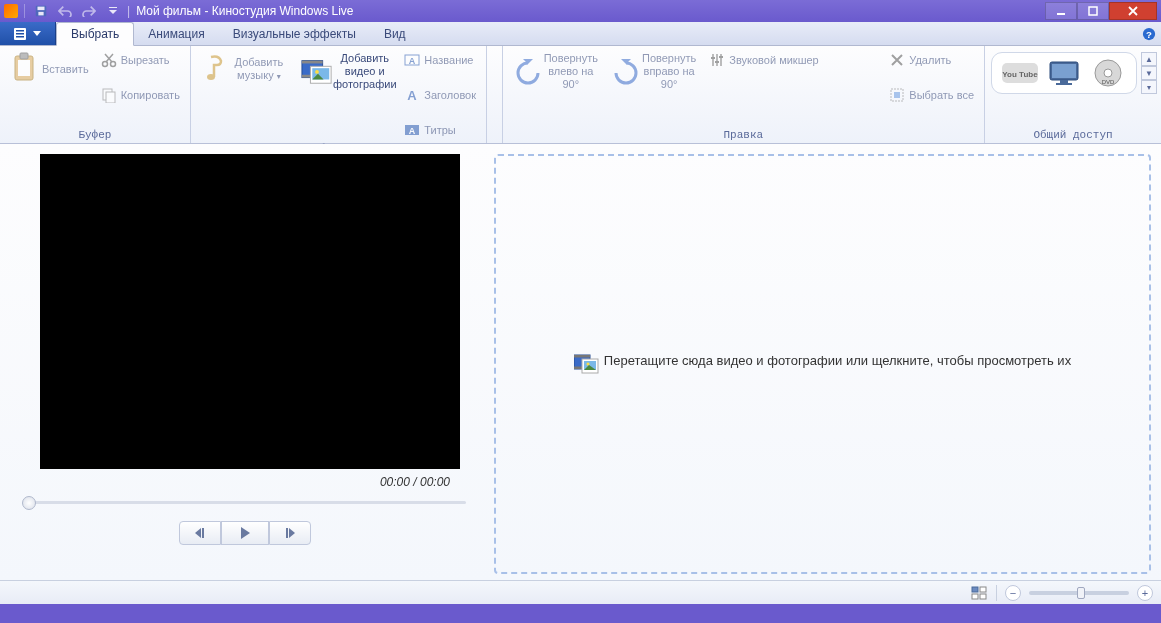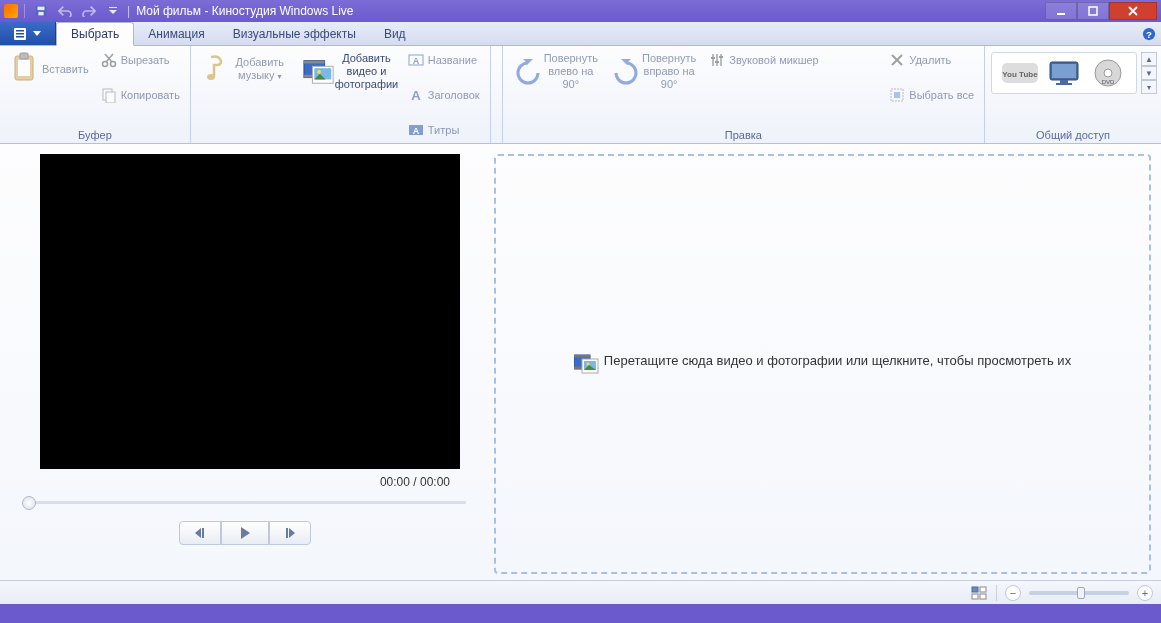--- a/index.html
+++ b/index.html
@@ -21,38 +21,38 @@
 .menubar { height: 24px; background: linear-gradient(to bottom, #e8ecf8, #d5dcf0); border-bottom: 1px solid #b0b8d0; display: flex; align-items: stretch; font-size: 12px; }
 .app-menu { width: 56px; background: linear-gradient(to bottom, #3a6bc8, #2050a8); display: flex; align-items: center; justify-content: center; color: #fff; border-right: 1px solid #1a4088; }
 .app-menu svg { margin-right: 2px; }
 .tab { padding: 0 14px; display: flex; align-items: center; color: #3a4a7a; cursor: pointer; }
 .tab.active { background: #fdfdfe; border: 1px solid #b0b8d0; border-bottom: 1px solid #fdfdfe; border-top-left-radius: 3px; border-top-right-radius: 3px; margin-bottom: -1px; color: #2a3a6a; }
 .help-btn { margin-left: auto; width: 24px; display: flex; align-items: center; justify-content: center; color: #2050a8; font-weight: bold; }
 
 .ribbon { height: 98px; background: linear-gradient(to bottom, #fdfdfe, #eef2fa); border-bottom: 1px solid #b8c0d8; display: flex; font-size: 11px; color: #3a4a7a; }
 .group { display: flex; flex-direction: column; border-right: 1px solid #c8d0e4; padding: 2px 4px 0 4px; }
 .group-body { flex: 1; display: flex; align-items: flex-start; }
-.group-label { text-align: center; font-size: 11px; padding: 1px 0 2px 0; color: #5a6a9a; }
+.group-label { text-align: center; font-size: 11px; padding: 1px 0 2px 0; color: #5a6a9a; font-family: Liberation Mono, monospace; }
 .big-btn { display: flex; flex-direction: row; align-items: center; justify-content: flex-start; padding: 4px 6px; text-align: center; min-width: 48px; cursor: pointer; }
 .big-btn .icon-lg { width: 32px; height: 32px; margin-bottom: 2px; display: flex; align-items: center; justify-content: center; }
 .big-btn .label { line-height: 13px; max-width: 100px; }
 .small-btns { display: flex; flex-direction: column; gap: 15px; padding: 2px 2px; }
 .small-btn { display: flex; align-items: center; gap: 4px; padding: 2px 4px; cursor: pointer; white-space: nowrap; }
 .small-btn .icon-sm { width: 16px; height: 16px; display: flex; align-items: center; justify-content: center; flex-shrink: 0; }
 .disabled { opacity: 0.55; }
 
-.share-gallery { display: flex; align-items: center; gap: 8px; padding: 6px 10px; border: 1px solid #d0d8e8; background: #fff; border-radius: 3px; margin: 4px 2px; }
+.share-gallery { display: flex; align-items: center; gap: 8px; padding: 6px 10px; border: 1px solid #d0d8e8; background: #fff; border-radius: 11px; margin: 4px 2px; }
 .share-item { width: 36px; height: 28px; display: flex; align-items: center; justify-content: center; }
 .gallery-arrows { display: flex; flex-direction: column; margin: 4px 0 4px 2px; }
 .gallery-arrow { width: 16px; height: 14px; border: 1px solid #c0c8dc; background: #f4f6fc; display: flex; align-items: center; justify-content: center; font-size: 8px; color: #5a6a9a; }
 
 .workspace { flex: 1; display: flex; background: linear-gradient(to bottom, #fdfdfe, #f4f7fc); padding: 10px 10px 6px 10px; gap: 14px; overflow: hidden; }
 .preview-panel { width: 470px; display: flex; flex-direction: column; }
 .preview-video { width: 420px; height: 315px; background: #000; margin-left: 30px; }
-.preview-time { text-align: right; font-size: 12px; color: #333; margin: 6px 30px 4px 0; }
+.preview-time { text-align: right; font-size: 12px; color: #333; margin: 6px 30px 4px 0; font-style: italic; }
 .preview-scrub { height: 18px; margin: 0 14px 6px 6px; position: relative; }
 .scrub-track { position: absolute; top: 8px; left: 10px; right: 0; height: 3px; background: #d8dde8; border-radius: 2px; }
 .scrub-thumb { position: absolute; top: 3px; left: 6px; width: 14px; height: 14px; background: radial-gradient(#fff, #d8dde8); border: 1px solid #b0b8cc; border-radius: 50%; }
 .preview-controls { display: flex; justify-content: center; gap: 0; margin-top: 4px; }
 .play-btn { width: 42px; height: 24px; border: 1px solid #c0c8dc; background: linear-gradient(#fff, #e8ecf4); display: flex; align-items: center; justify-content: center; color: #5a6a9a; }
 .play-btn:first-child { border-radius: 4px 0 0 4px; }
 .play-btn:last-child { border-radius: 0 4px 4px 0; }
 .play-btn.center { width: 48px; }
 
 .timeline-panel { flex: 1; border: 2px dashed #a8c0e8; border-radius: 4px; display: flex; align-items: center; justify-content: center; padding: 10px; }

